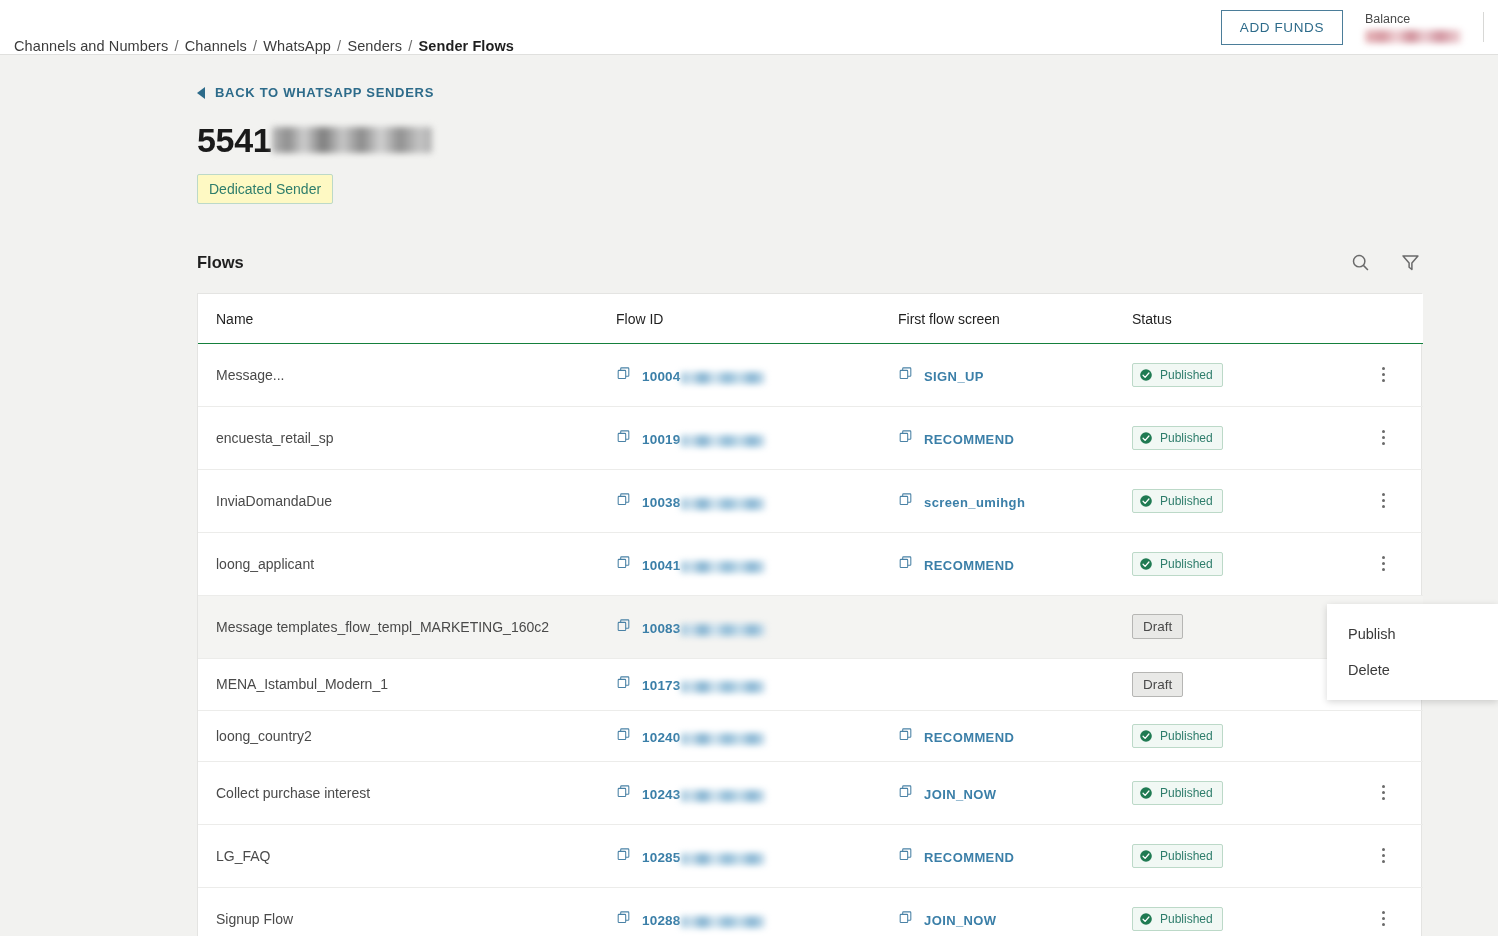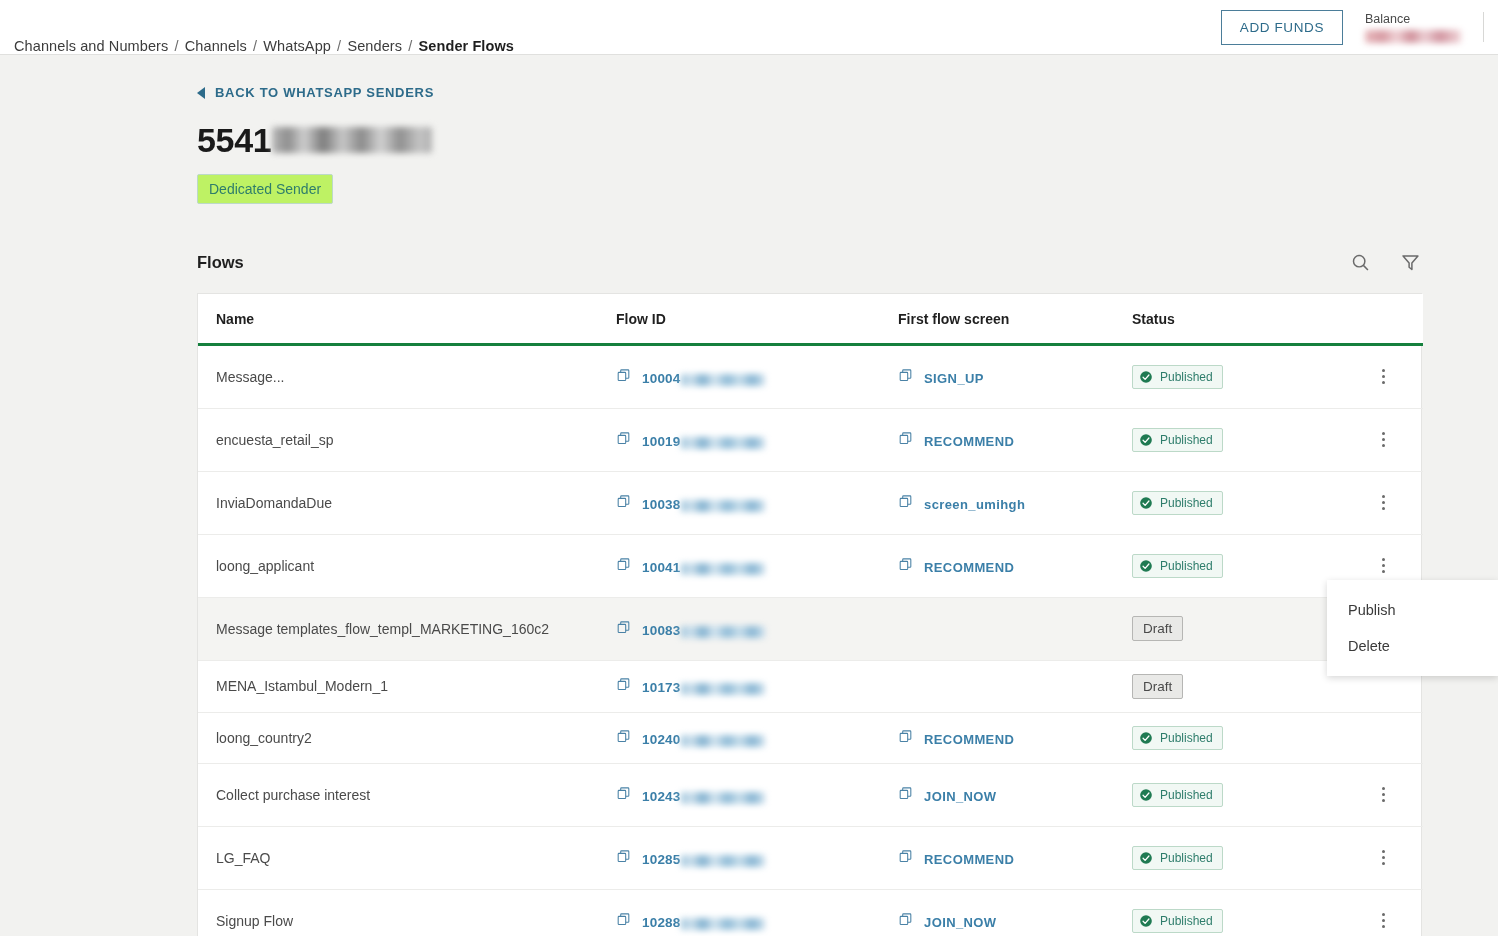--- a/index.html
+++ b/index.html
@@ -111,21 +111,21 @@
     width: 160px;
     margin-left: 1px;
     align-self: center;
     background: linear-gradient(90deg,#b7b7b7 0%,#8e8e8e 10%,#cfcfcf 20%,#7c7c7c 32%,#c8c8c8 44%,#8a8a8a 56%,#d2d2d2 68%,#8f8f8f 80%,#c4c4c4 92%,#b0b0b0 100%);
   }
 
   .sender-badge {
     display: inline-block;
     margin: 14px 0 0 197px;
     border: 1px solid #bcd9c8;
-    background: #bef264;
+    background: #fef9c3;
     color: #2e7d6b;
     font-size: 14px;
     padding: 6px 11px;
     border-radius: 2px;
   }
 
   
   .flows-header {
     display: flex;
     align-items: center;
@@ -140,24 +140,24 @@
     margin: 18px 0 0 197px;
     width: 1225px;
     background: #ffffff;
     border: 1px solid #e4e4e2;
     border-bottom: none;
   }
   table.flows { width: 100%; border-collapse: collapse; table-layout: fixed; }
   table.flows th {
     text-align: left;
     font-size: 14px;
-    font-weight: bold;
+    font-weight: normal;
     color: #1f1f1f;
     padding: 17px 0 16px 0;
-    border-bottom: 3px solid #15803d;
+    border-bottom: 1px solid #15803d;
     background: #ffffff;
   }
   table.flows td {
     font-size: 14px;
     color: #4a4a4a;
     padding: 13px 0;
     border-bottom: 1px solid #ececea;
     height: 48px;
     vertical-align: middle;
   }
@@ -223,21 +223,21 @@
     margin: 0 auto;
     border-radius: 2px;
   }
   .kebab span { width: 3px; height: 3px; border-radius: 50%; background: #6a6a6a; display: block; }
   .kebab.open { background: #e8e8e6; }
 
   
   .ctx-menu {
     position: absolute;
     left: 1327px;
-    top: 580px;
+    top: 604px;
     width: 171px;
     background: #ffffff;
     box-shadow: 0 2px 7px rgba(0,0,0,0.16);
     padding: 12px 0;
     z-index: 40;
   }
   .ctx-item {
     padding: 10px 0 10px 21px;
     font-size: 14.5px;
     color: #3a3a3a;

